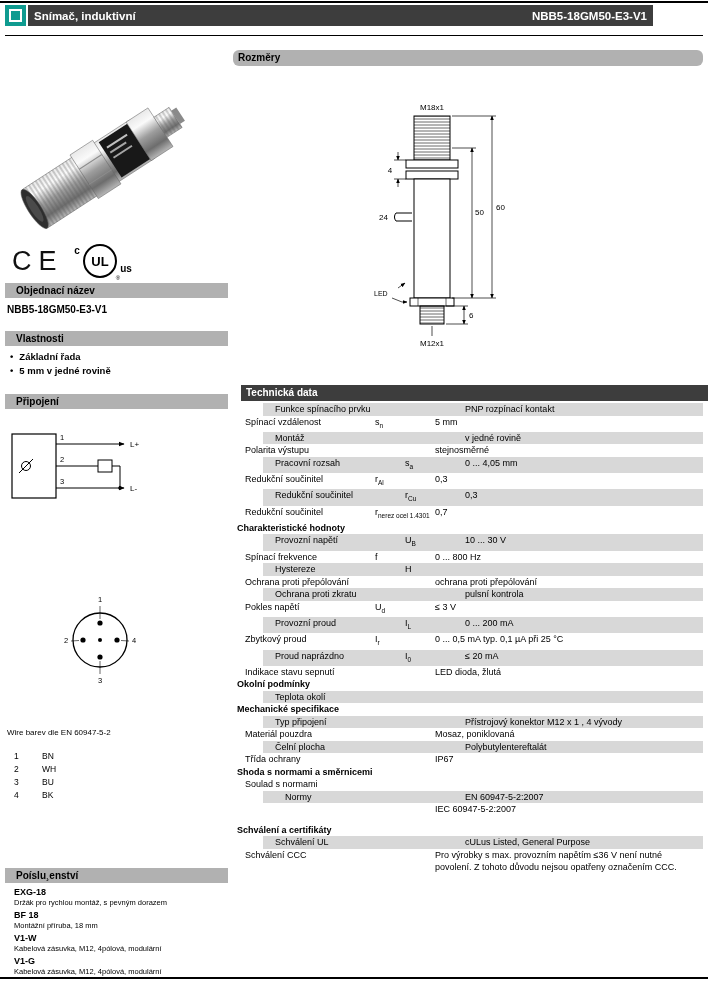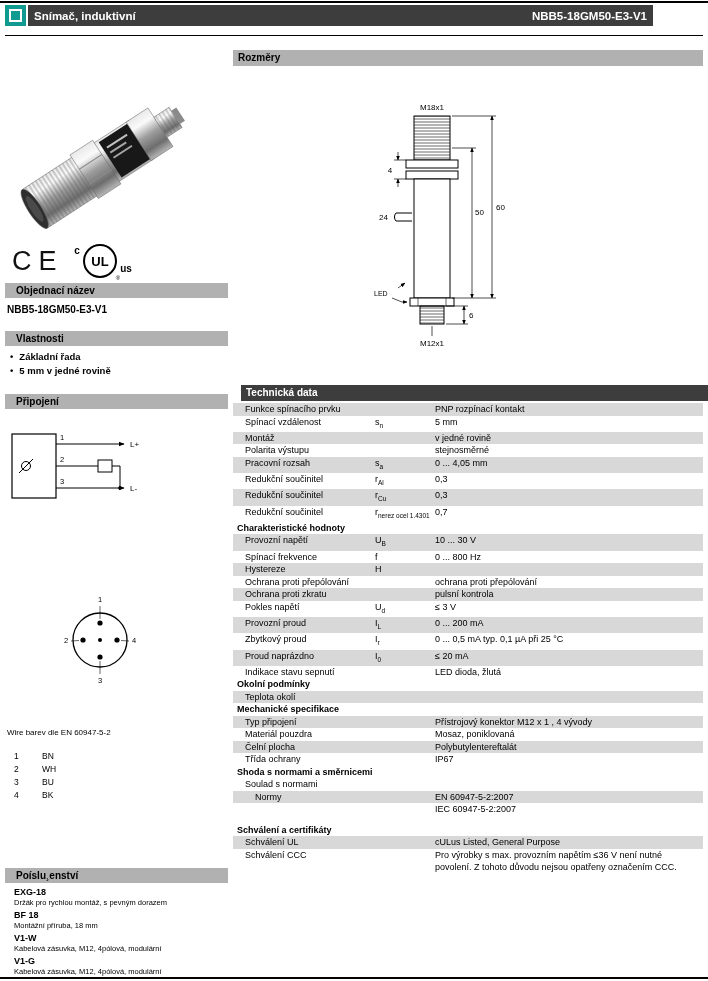--- a/index.html
+++ b/index.html
@@ -8,21 +8,21 @@
   .rule{position:absolute;left:0;width:708px;height:2px;background:#000;}
   .hdr{position:absolute;left:5px;top:5px;width:648px;height:21px;display:flex;}
   .hdr-icon{width:21px;height:21px;background:var(--accent);margin-right:2px;position:relative;flex:0 0 21px;}
   .hdr-icon::after{content:"";position:absolute;inset:4px;border:2px solid #fff;}
   .hdr-bar{flex:1;background:var(--dark);color:#fff;font-weight:bold;font-size:11.5px;
            display:flex;justify-content:space-between;align-items:center;padding:0 6px;}
   .hdr-rule{position:absolute;left:5px;top:35px;width:698px;height:1px;background:#000;}
   .sbar{position:absolute;left:5px;width:223px;height:15px;background:var(--bar);
         font-weight:bold;font-size:10px;line-height:15px;padding-left:11px;box-sizing:border-box;}
   .sbar-r{position:absolute;left:233px;width:470px;height:16px;background:var(--bar);
-        font-weight:bold;font-size:10px;line-height:16px;padding-left:5px;box-sizing:border-box;}
+        font-weight:bold;font-size:10px;line-height:16px;padding-left:5px;box-sizing:border-box;border-radius:6px;}
   .tbar{position:absolute;left:233px;top:385px;width:470px;height:16px;background:var(--dark);color:#fff;
         font-weight:bold;font-size:10px;line-height:16px;padding-left:5px;box-sizing:border-box;margin-left:8px;}
   .photo{position:absolute;left:5px;top:42px;width:223px;height:198px;}
   .marks{position:absolute;left:12px;top:241px;height:40px;display:flex;align-items:center;gap:0;}
   .ce{font-size:27px;letter-spacing:7px;color:#111;}
   .order-val{position:absolute;left:7px;top:304px;font-size:10px;font-weight:bold;}
   .features{position:absolute;left:10px;top:350px;font-size:9.5px;font-weight:bold;}
   .feat{line-height:14px;display:flex;}
   .bullet{margin-right:6px;}
   .wire-note{position:absolute;left:7px;top:728px;font-size:8px;}
@@ -32,21 +32,21 @@
   .acc-list{position:absolute;left:14px;top:887px;width:218px;}
   .acc-name{font-size:9px;font-weight:bold;line-height:11px;}
   .acc-desc{font-size:7.5px;line-height:10px;margin-bottom:2px;}
   .wiring{position:absolute;left:6px;top:416px;}
   .connector{position:absolute;left:50px;top:588px;}
   .dims{position:absolute;left:352px;top:100px;}
   .tech{position:absolute;left:233px;top:403px;width:470px;font-size:9px;}
   .sec-h{font-weight:bold;line-height:12.5px;padding-left:4px;}
   .sec-h.gap{margin-top:8px;}
   .trow{display:grid;grid-template-columns:130px 60px 1fr;line-height:12.5px;min-height:12.5px;padding-left:12px;box-sizing:border-box;}
-  .trow.shade{background:var(--shade);}
+  .trow.shade{background:var(--shade);margin-left:30px;}
   .lab.ind2{padding-left:10px;}
   .val{padding-right:4px;}
   sub{font-size:6.5px;}
   svg text{font-family:"Liberation Sans",sans-serif;}
 </style>
 </head>
 <body style="--accent: #0f9b90; --bar: #b1b1b1; --dark: #3d3d3d; --shade: #d8d8d8;">
 
 <div class="page">
   <div class="rule" style="top:1px"></div>

